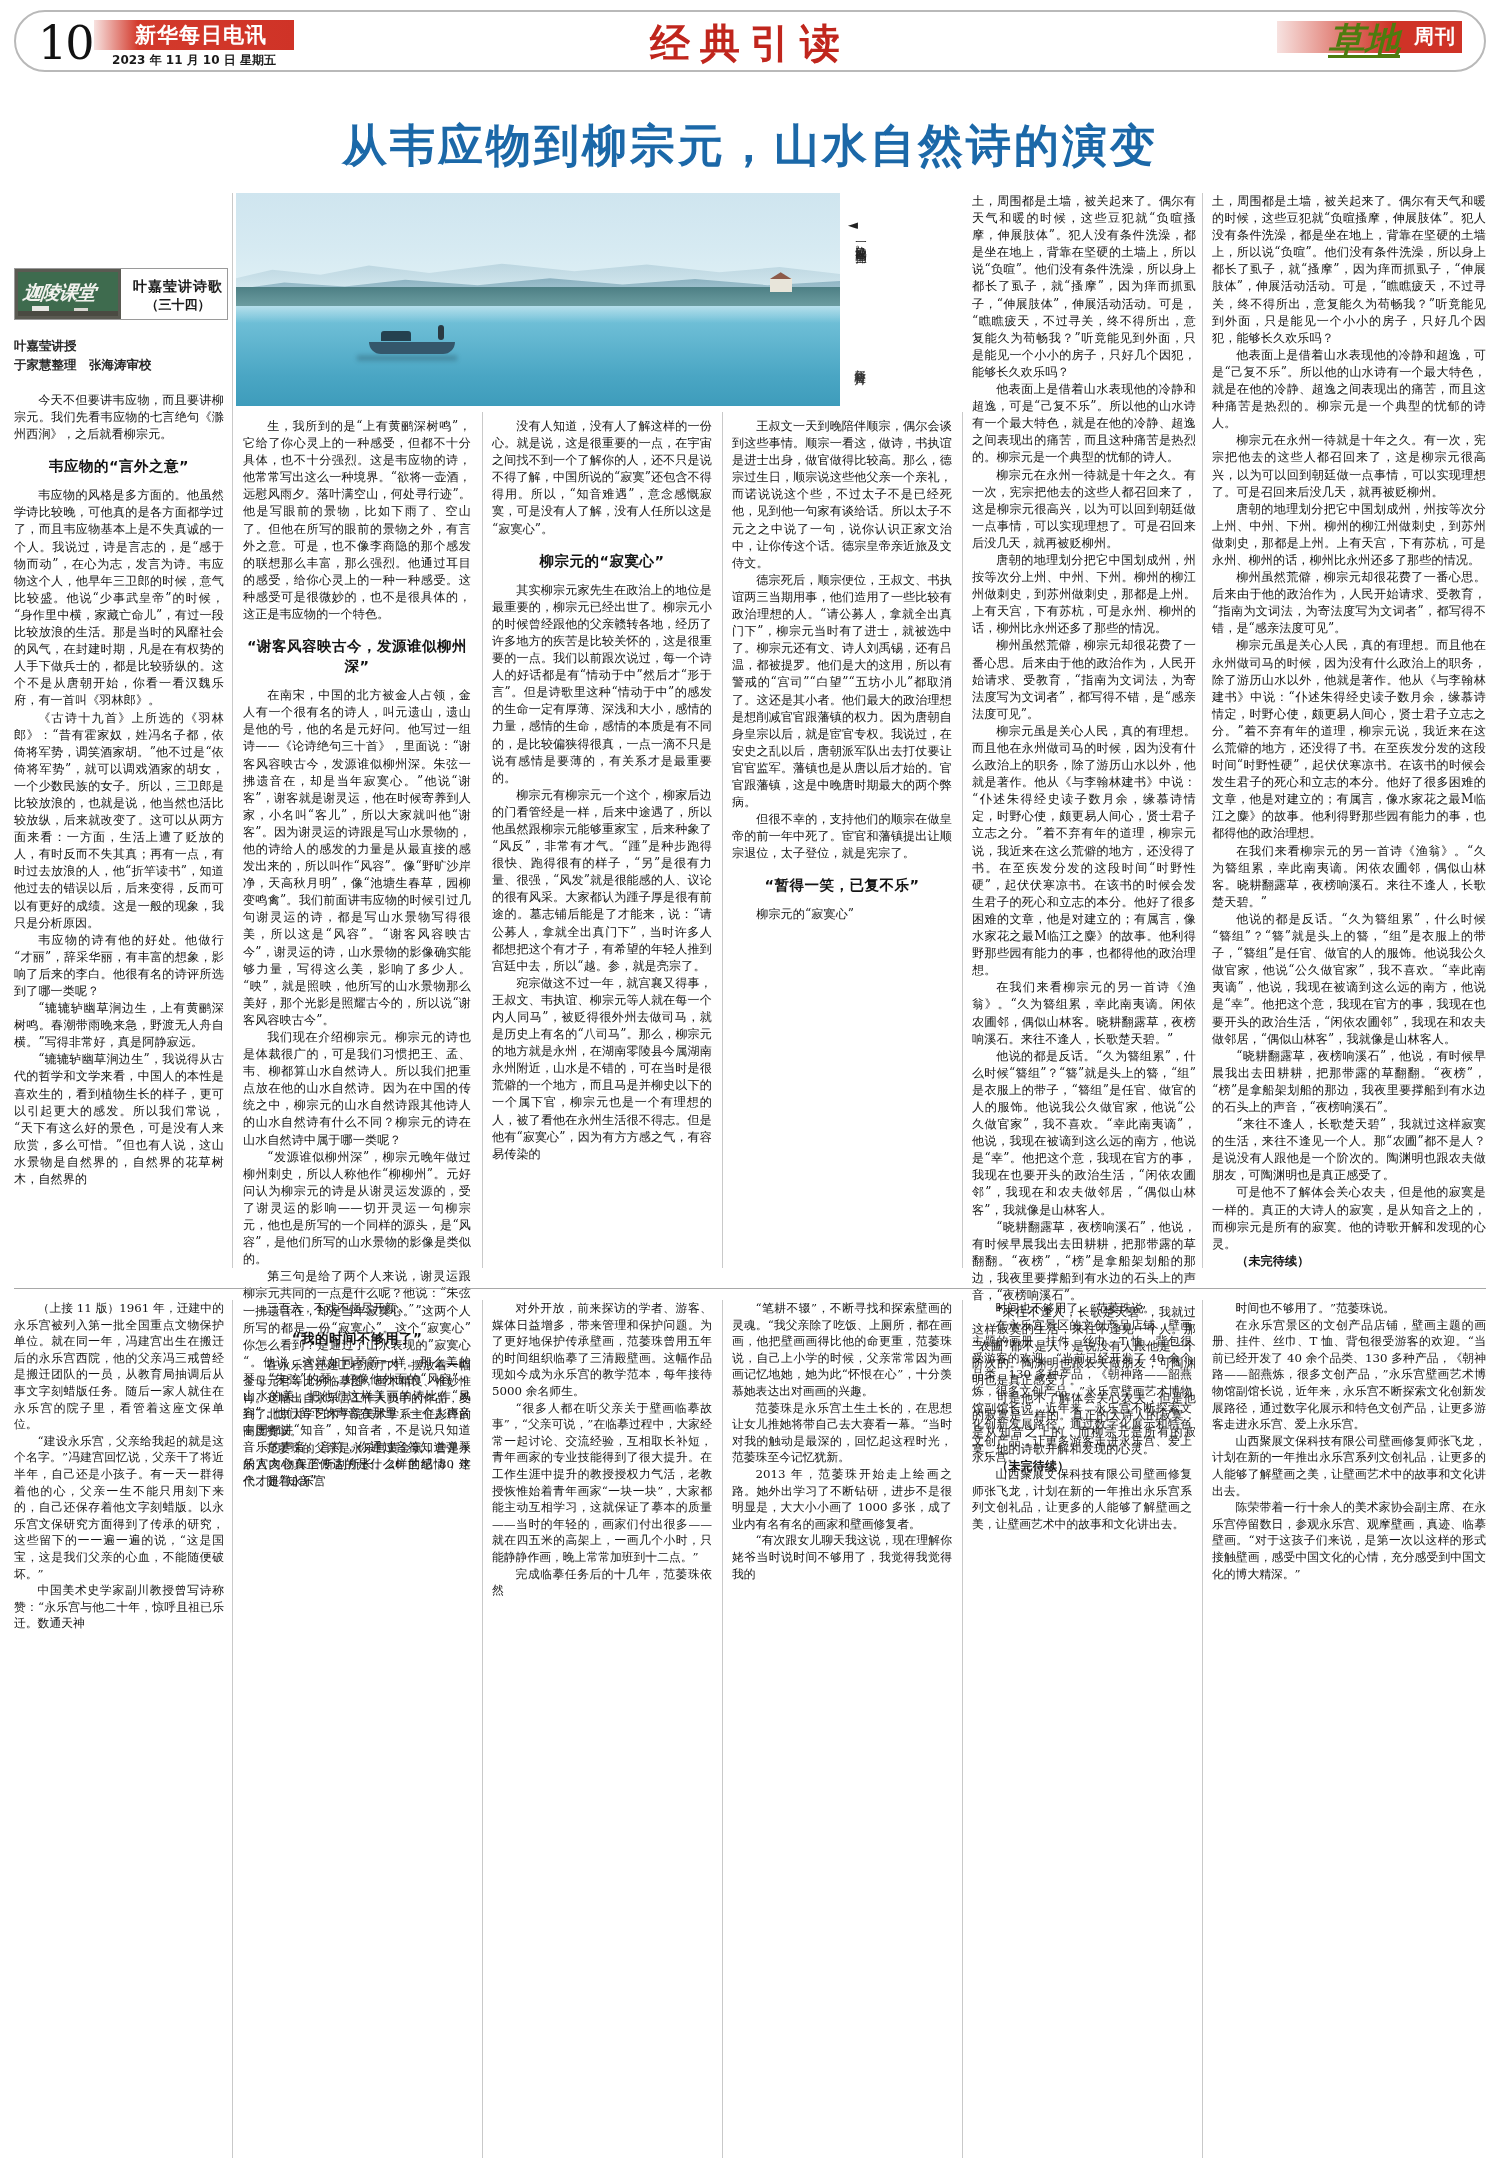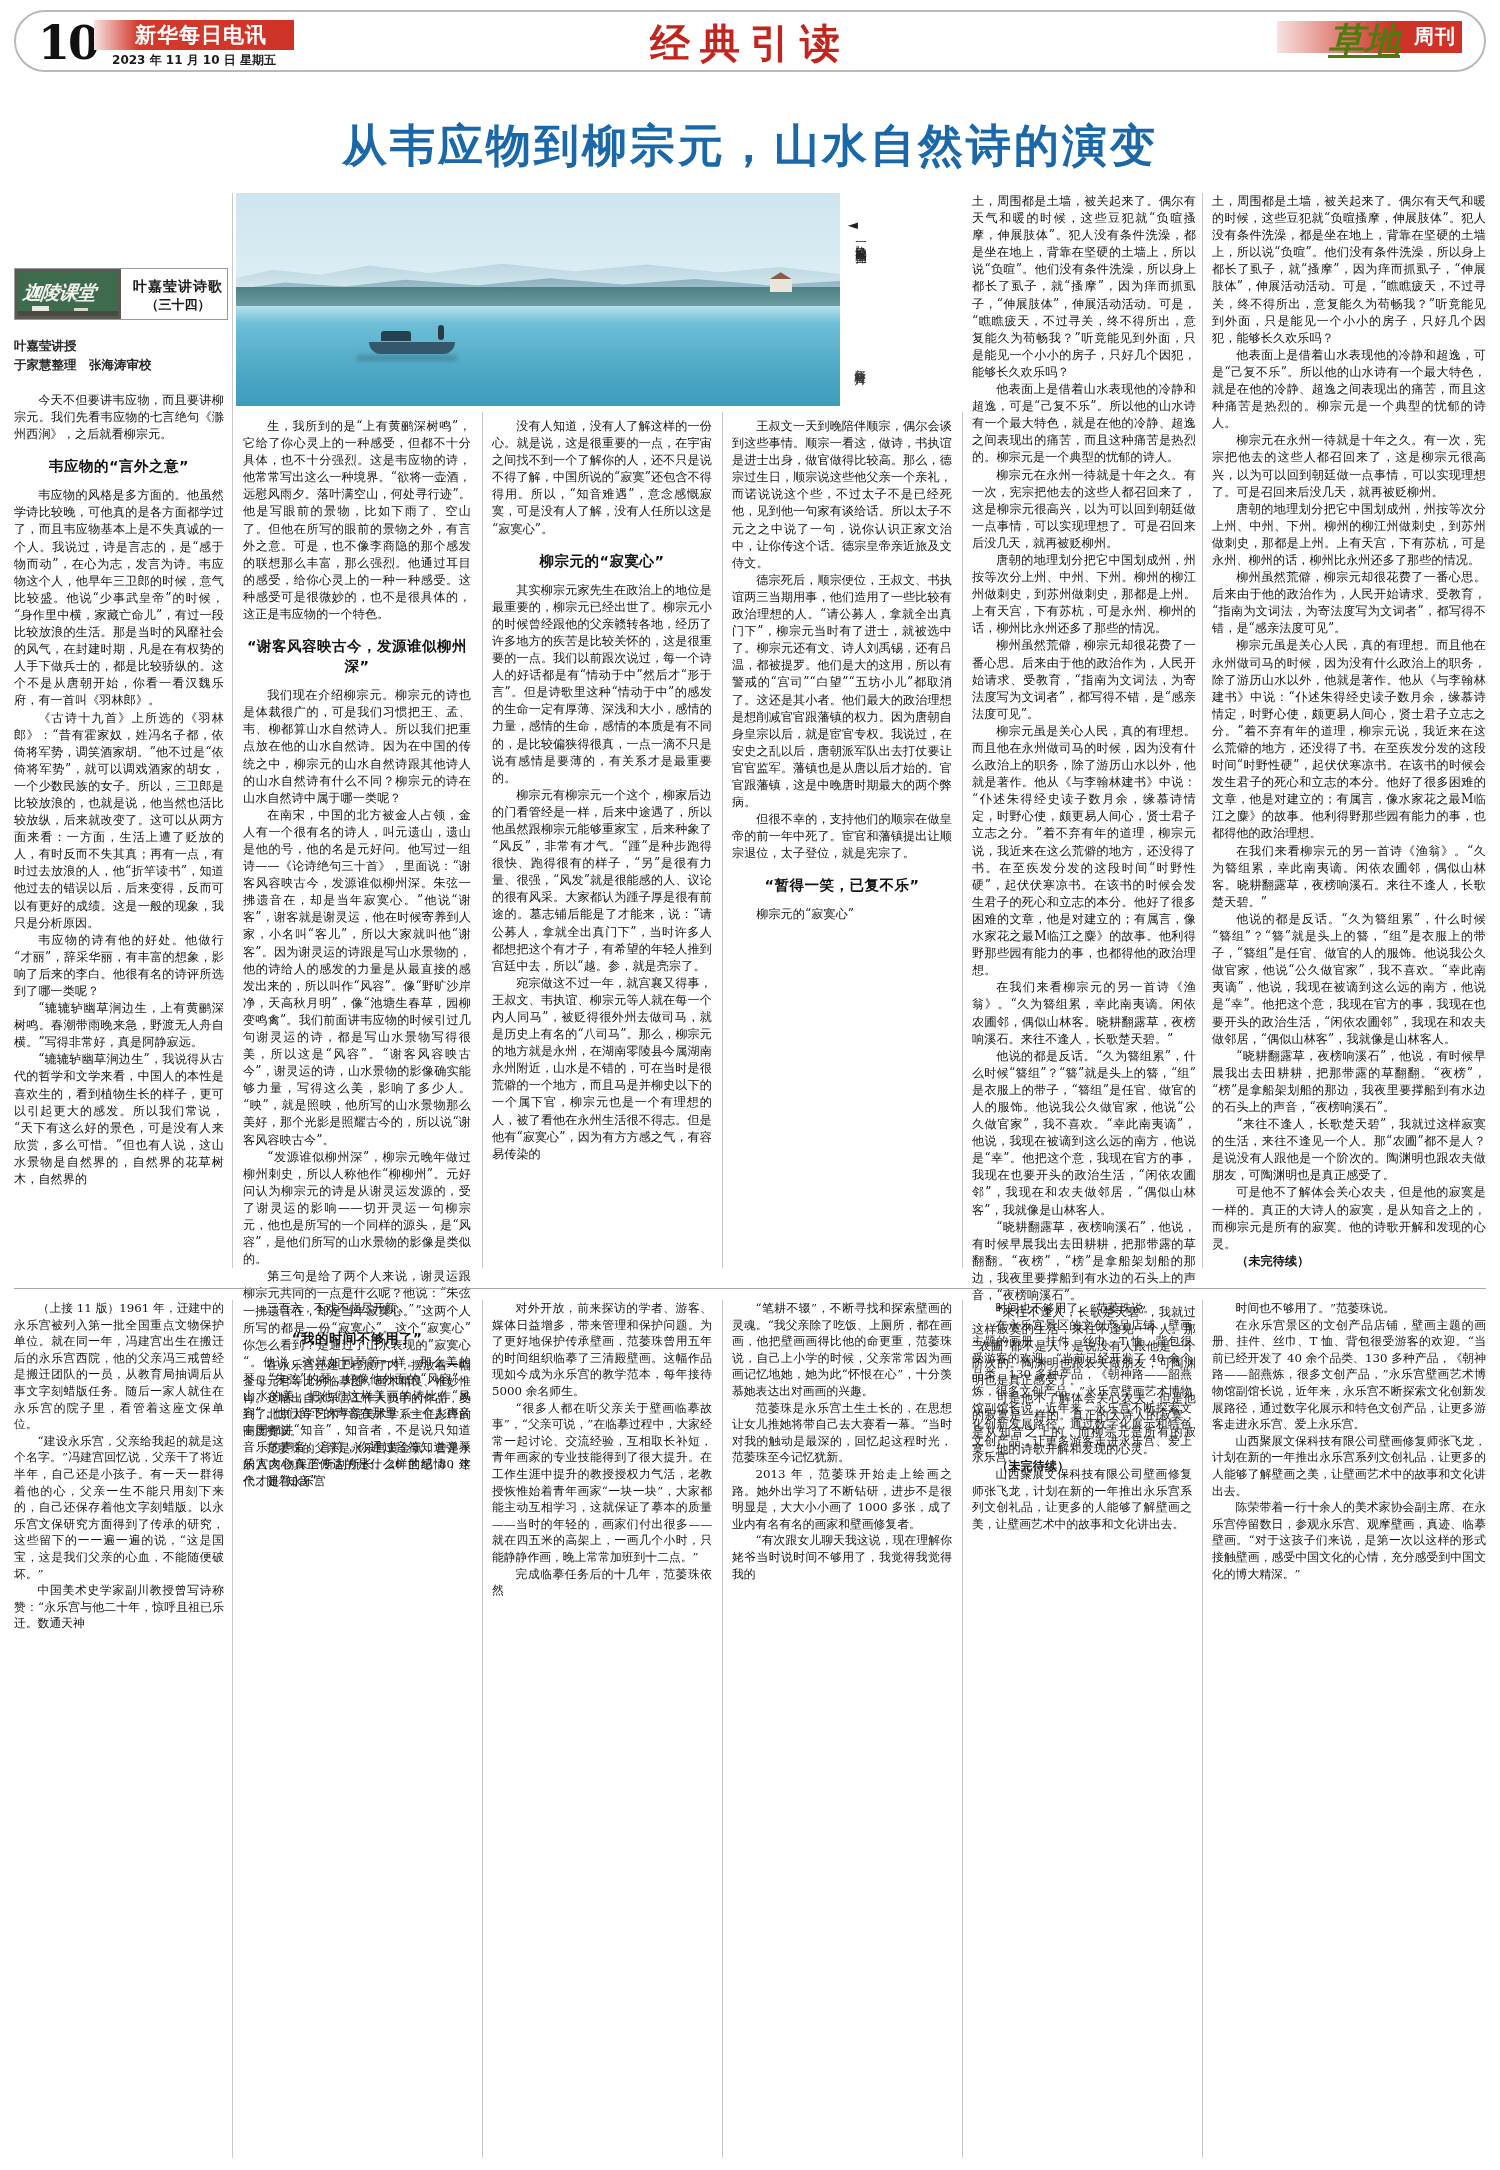--- a/index.html
+++ b/index.html
@@ -20,21 +20,21 @@
     position:absolute;left:14px;top:10px;width:1472px;height:62px;
     border:2px solid #b9b9b9;
     border-radius:32px;
     box-sizing:border-box;
     background:#fff;
   }
   .mh-inner{position:relative;width:100%;height:100%;}
   .pagenum{
     position:absolute;left:22px;top:6px;
     font-family:"DejaVu Serif","Liberation Serif",serif;
-    font-weight:bold;font-size:46px;line-height:50px;color:#111;
+    font-weight:normal;font-size:46px;line-height:50px;color:#111;
     letter-spacing:-2px;
   }
   .brandbox{
     position:absolute;left:78px;top:8px;width:200px;height:30px;
     background:linear-gradient(to right,#f7e2e0 0%,#d33a2c 22%,#cf3327 100%);
   }
   .brandtext{
     position:absolute;left:92px;top:9px;width:186px;
     text-align:center;color:#fff;font-weight:bold;font-size:21px;
     line-height:28px;letter-spacing:1px;
@@ -276,22 +276,22 @@
     <p>韦应物的风格是多方面的。他虽然学诗比较晚，可他真的是各方面都学过了，而且韦应物基本上是不失真诚的一个人。我说过，诗是言志的，是“感于物而动”，在心为志，发言为诗。韦应物这个人，他早年三卫郎的时候，意气比较盛。他说“少事武皇帝”的时候，“身作里中横，家藏亡命儿”，有过一段比较放浪的生活。那是当时的风靡社会的风气，在封建时期，凡是在有权势的人手下做兵士的，都是比较骄纵的。这个不是从唐朝开始，你看一看汉魏乐府，有一首叫《羽林郎》。</p>
     <p>《古诗十九首》上所选的《羽林郎》：“昔有霍家奴，姓冯名子都，依倚将军势，调笑酒家胡。”他不过是“依倚将军势”，就可以调戏酒家的胡女，一个少数民族的女子。所以，三卫郎是比较放浪的，也就是说，他当然也活比较放纵，后来就改变了。这可以从两方面来看：一方面，生活上遭了贬放的人，有时反而不失其真；再有一点，有时过去放浪的人，他“折竿读书”，知道他过去的错误以后，后来变得，反而可以有更好的成绩。这是一般的现象，我只是分析原因。</p>
     <p>韦应物的诗有他的好处。他做行“才丽”，辞采华丽，有丰富的想象，影响了后来的李白。他很有名的诗评所选到了哪一类呢？</p>
     <p>“辘辘轳幽草涧边生，上有黄鹂深树鸣。春潮带雨晚来急，野渡无人舟自横。”写得非常好，真是阿静寂远。</p>
     <p>“辘辘轳幽草涧边生”，我说得从古代的哲学和文学来看，中国人的本性是喜欢生的，看到植物生长的样子，更可以引起更大的感发。所以我们常说，“天下有这么好的景色，可是没有人来欣赏，多么可惜。”但也有人说，这山水景物是自然界的，自然界的花草树木，自然界的</p>
   </div>
 
   <div class="col" style="left:243px;top:418px;width:228px;height:850px;">
     <p>生，我所到的是“上有黄鹂深树鸣”，它给了你心灵上的一种感受，但都不十分具体，也不十分强烈。这是韦应物的诗，他常常写出这么一种境界。“欲将一壶酒，远慰风雨夕。落叶满空山，何处寻行迹”。他是写眼前的景物，比如下雨了、空山了。但他在所写的眼前的景物之外，有言外之意。可是，也不像李商隐的那个感发的联想那么丰富，那么强烈。他通过耳目的感受，给你心灵上的一种一种感受。这种感受可是很微妙的，也不是很具体的，这正是韦应物的一个特色。</p>
     <div class="subhead">“谢客风容映古今，发源谁似柳州深”</div>
+    <p>在南宋，中国的北方被金人占领，金人有一个很有名的诗人，叫元遗山，遗山是他的号，他的名是元好问。他写过一组诗——《论诗绝句三十首》，里面说：“谢客风容映古今，发源谁似柳州深。朱弦一拂遗音在，却是当年寂寞心。”他说“谢客”，谢客就是谢灵运，他在时候寄养到人家，小名叫“客儿”，所以大家就叫他“谢客”。因为谢灵运的诗跟是写山水景物的，他的诗给人的感发的力量是从最直接的感发出来的，所以叫作“风容”。像“野旷沙岸净，天高秋月明”，像“池塘生春草，园柳变鸣禽”。我们前面讲韦应物的时候引过几句谢灵运的诗，都是写山水景物写得很美，所以这是“风容”。“谢客风容映古今”，谢灵运的诗，山水景物的影像确实能够力量，写得这么美，影响了多少人。“映”，就是照映，他所写的山水景物那么美好，那个光影是照耀古今的，所以说“谢客风容映古今”。</p>
     <p>我们现在介绍柳宗元。柳宗元的诗也是体裁很广的，可是我们习惯把王、孟、韦、柳都算山水自然诗人。所以我们把重点放在他的山水自然诗。因为在中国的传统之中，柳宗元的山水自然诗跟其他诗人的山水自然诗有什么不同？柳宗元的诗在山水自然诗中属于哪一类呢？</p>
-    <p>在南宋，中国的北方被金人占领，金人有一个很有名的诗人，叫元遗山，遗山是他的号，他的名是元好问。他写过一组诗——《论诗绝句三十首》，里面说：“谢客风容映古今，发源谁似柳州深。朱弦一拂遗音在，却是当年寂寞心。”他说“谢客”，谢客就是谢灵运，他在时候寄养到人家，小名叫“客儿”，所以大家就叫他“谢客”。因为谢灵运的诗跟是写山水景物的，他的诗给人的感发的力量是从最直接的感发出来的，所以叫作“风容”。像“野旷沙岸净，天高秋月明”，像“池塘生春草，园柳变鸣禽”。我们前面讲韦应物的时候引过几句谢灵运的诗，都是写山水景物写得很美，所以这是“风容”。“谢客风容映古今”，谢灵运的诗，山水景物的影像确实能够力量，写得这么美，影响了多少人。“映”，就是照映，他所写的山水景物那么美好，那个光影是照耀古今的，所以说“谢客风容映古今”。</p>
     <p>“发源谁似柳州深”，柳宗元晚年做过柳州刺史，所以人称他作“柳柳州”。元好问认为柳宗元的诗是从谢灵运发源的，受了谢灵运的影响——切开灵运一句柳宗元，他也是所写的一个同样的源头，是“风容”，是他们所写的山水景物的影像是类似的。</p>
     <p>第三句是给了两个人来说，谢灵运跟柳宗元共同的一点是什么呢？他说：“朱弦一拂遗音在，却是当年寂寞心。”这两个人所写的都是一份“寂寞心”。这个“寂寞心”你怎么看到？是通过了山水表现的”寂寞心“。他说，这就如同琴等一样。那么美的琴，“朱弦”的琴，好像他外面的“风容”，山水的美。把他们这样美丽的诗比作“风容”，他们留下的声音在那里，一个人声音中国都讲“知音”，知音者，不是说只知道音乐的声音。音符，你通过音符知道弹琴的人内心真正传达的是什么样的感情，这个才是“知音”。</p>
   </div>
 
   <div class="col" style="left:492px;top:418px;width:220px;height:850px;">
     <p>没有人知道，没有人了解这样的一份心。就是说，这是很重要的一点，在宇宙之间找不到一个了解你的人，还不只是说不得了解，中国所说的“寂寞”还包含不得得用。所以，“知音难遇”，意念感慨寂寞，可是没有人了解，没有人任所以这是“寂寞心”。</p>
     <div class="subhead">柳宗元的“寂寞心”</div>
     <p>其实柳宗元家先生在政治上的地位是最重要的，柳宗元已经出世了。柳宗元小的时候曾经跟他的父亲赣转各地，经历了许多地方的疾苦是比较关怀的，这是很重要的一点。我们以前跟次说过，每一个诗人的好话都是有“情动于中”然后才“形于言”。但是诗歌里这种“情动于中”的感发的生命一定有厚薄、深浅和大小，感情的力量，感情的生命，感情的本质是有不同的，是比较偏狭得很真，一点一滴不只是说有感情是要薄的，有关系才是最重要的。</p>
     <p>柳宗元有柳宗元一个这个，柳家后边的门看管经是一样，后来中途遇了，所以他虽然跟柳宗元能够重家宝，后来种象了“风反”，非常有才气。“踵”是种步跑得很快、跑得很有的样子，“另”是很有力量、很强，“风发”就是很能感的人、议论的很有风采。大家都认为踵子厚是很有前途的。墓志铺后能是了才能来，说：“请公募人，拿就全出真门下”，当时许多人都想把这个有才子，有希望的年轻人推到宫廷中去，所以“越。参，就是亮宗了。</p>
     <p>宛宗做这不过一年，就宫襄又得事，王叔文、韦执谊、柳宗元等人就在每一个内人同马”，被贬得很外州去做司马，就是历史上有名的“八司马”。那么，柳宗元的地方就是永州，在湖南零陵县今属湖南永州附近，山水是不错的，可在当时是很荒僻的一个地方，而且马是并柳史以下的一个属下官，柳宗元也是一个有理想的人，被了看他在永州生活很不得志。但是他有“寂寞心”，因为有方方感之气，有容易传染的</p>

